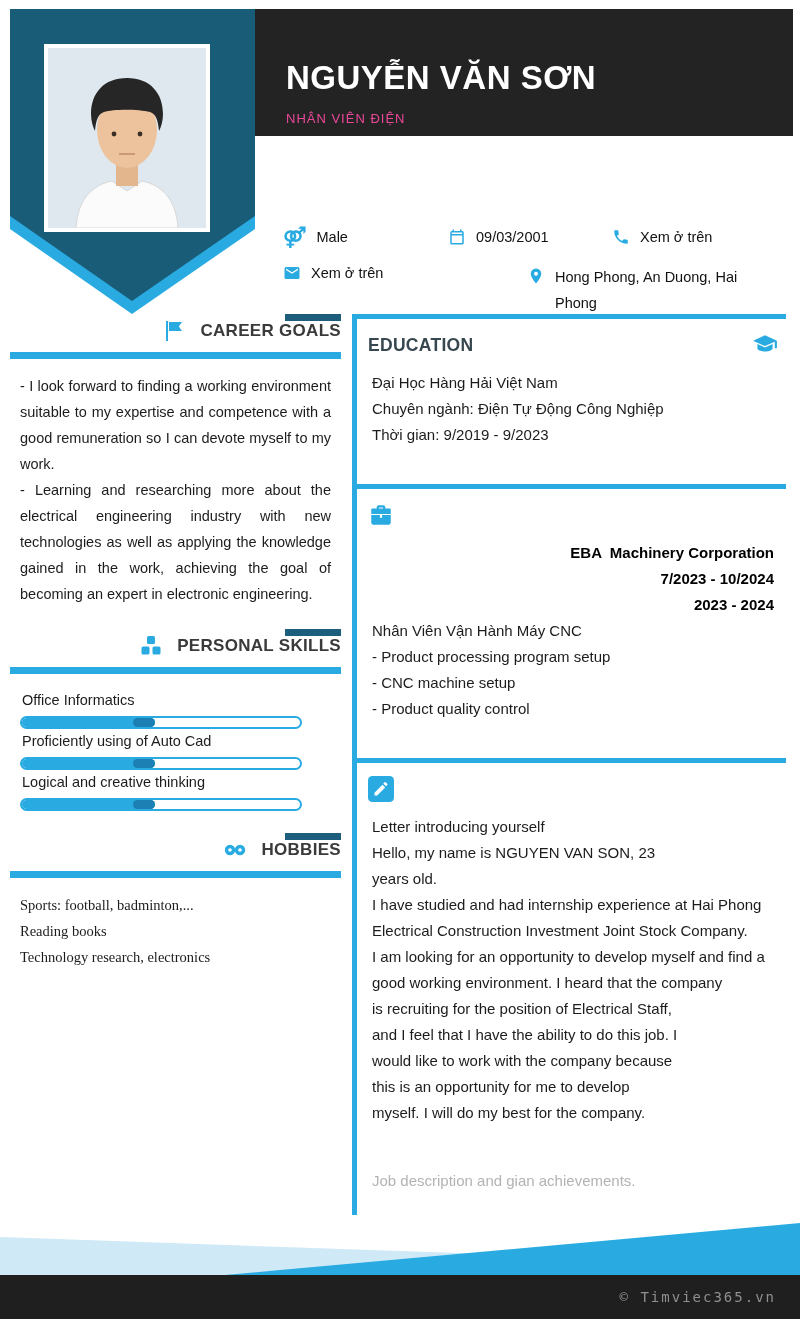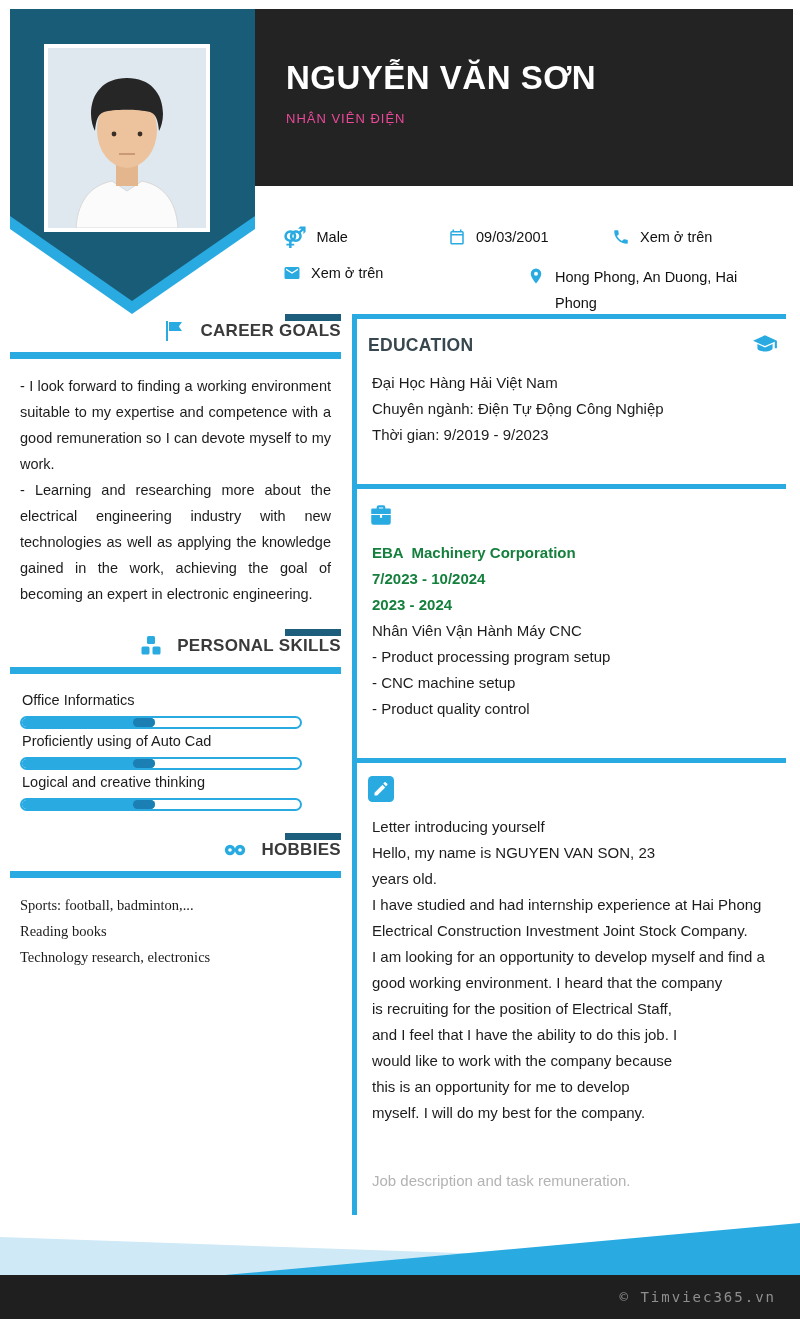--- a/index.html
+++ b/index.html
@@ -1,19 +1,19 @@
 <!DOCTYPE html>
 <html><head>
 <meta charset="utf-8">
 <style>
   html,body{margin:0;padding:0;background:#ffffff;}
   .page{position:relative;width:800px;height:1319px;background:#fff;overflow:hidden;
         font-family:"Liberation Sans",sans-serif;color:#1c1c1c;}
   
-  .header-dark{position:absolute;left:244px;top:9px;width:549px;height:177px;background:#232323;z-index:1;}
+  .header-dark{position:absolute;left:244px;top:9px;width:549px;height:127px;background:#232323;z-index:1;}
   .header-name{padding:50px 0 0 42px;color:#fff;font-size:33px;font-weight:bold;letter-spacing:.5px;}
   .header-sub{padding:14px 0 0 42px;color:#ec4899;font-size:13px;letter-spacing:1px;}
   .banner{position:absolute;left:10px;top:9px;width:248px;height:310px;z-index:2;}
   .photo{position:absolute;left:44px;top:44px;width:158px;height:180px;border:4px solid #fff;z-index:3;background:#e8eef2;}
   
   .contact-item{position:absolute;display:flex;align-items:flex-start;gap:10px;font-size:14.5px;color:#111;z-index:1;line-height:19px;}
   .cicon{width:18px;height:18px;fill:#29abe2;flex:none;margin-top:0px;}
   .gender-glyph{color:#29abe2;font-size:20px;line-height:18px;font-weight:bold;}
   
   .left-col{position:absolute;left:10px;top:314px;width:331px;}
@@ -33,21 +33,21 @@
   .hobby-line{font-size:14.5px;line-height:26px;font-family:Liberation Serif, serif;}
   
   .right-col{position:absolute;left:352px;top:314px;width:434px;min-height:901px;}
   .vline{position:absolute;left:0;top:0;width:5px;height:901px;background:#29abe2;}
   .rsec{border-top:5px solid #29abe2;}
   .rsec + .rsec{margin-top:20px;}
   .rhead{display:flex;align-items:center;justify-content:space-between;padding:13px 8px 0 16px;}
   .rtitle{font-size:17.5px;font-weight:bold;color:#37474f;letter-spacing:.3px;}
   .ricn{width:26px;height:26px;fill:#29abe2;flex:none;}
   .rbody{padding:12px 12px 16px 20px;font-size:15px;line-height:26px;color:#1c1c1c;}
-  .blue-bold{color:#15803d;font-weight:bold;white-space:pre-wrap;}
+  .blue-bold{color:#000000;font-weight:bold;white-space:pre-wrap;text-align:right;}
   .placeholder{color:#b3b3b3;margin-top:42px;}
   
   .footer-svg{position:absolute;left:0;top:1215px;width:800px;height:104px;}
   .footer-copy{position:absolute;right:24px;top:1289px;color:#8f8f8f;font-size:14px;letter-spacing:2px;
                font-family:"DejaVu Sans Mono",monospace;z-index:4;}
 </style>
 </head>
 <body>
 
 <div class="page">
@@ -230,21 +230,21 @@
         <div>years old.</div>
         <div>I have studied and had internship experience at Hai Phong</div>
         <div>Electrical Construction Investment Joint Stock Company.</div>
         <div>I am looking for an opportunity to develop myself and find a</div>
         <div>good working environment. I heard that the company</div>
         <div>is recruiting for the position of Electrical Staff,</div>
         <div>and I feel that I have the ability to do this job. I</div>
         <div>would like to work with the company because</div>
         <div>this is an opportunity for me to develop</div>
         <div>myself. I will do my best for the company.</div>
-        <div class="placeholder">Job description and task remuneration.</div>
+        <div class="placeholder">Job description and gian achievements.</div>
       </div>
     </div>
   </div>
 
   <svg class="footer-svg" viewBox="0 0 800 104">
     <polygon points="0,22 800,50 800,60 0,60" fill="#cfe9f7"></polygon>
     <polygon points="800,8 800,60 225,60" fill="#29abe2"></polygon>
     <rect x="0" y="60" width="800" height="44" fill="#1f1f1f"></rect>
   </svg>
   <div class="footer-copy">© Timviec365.vn</div>

